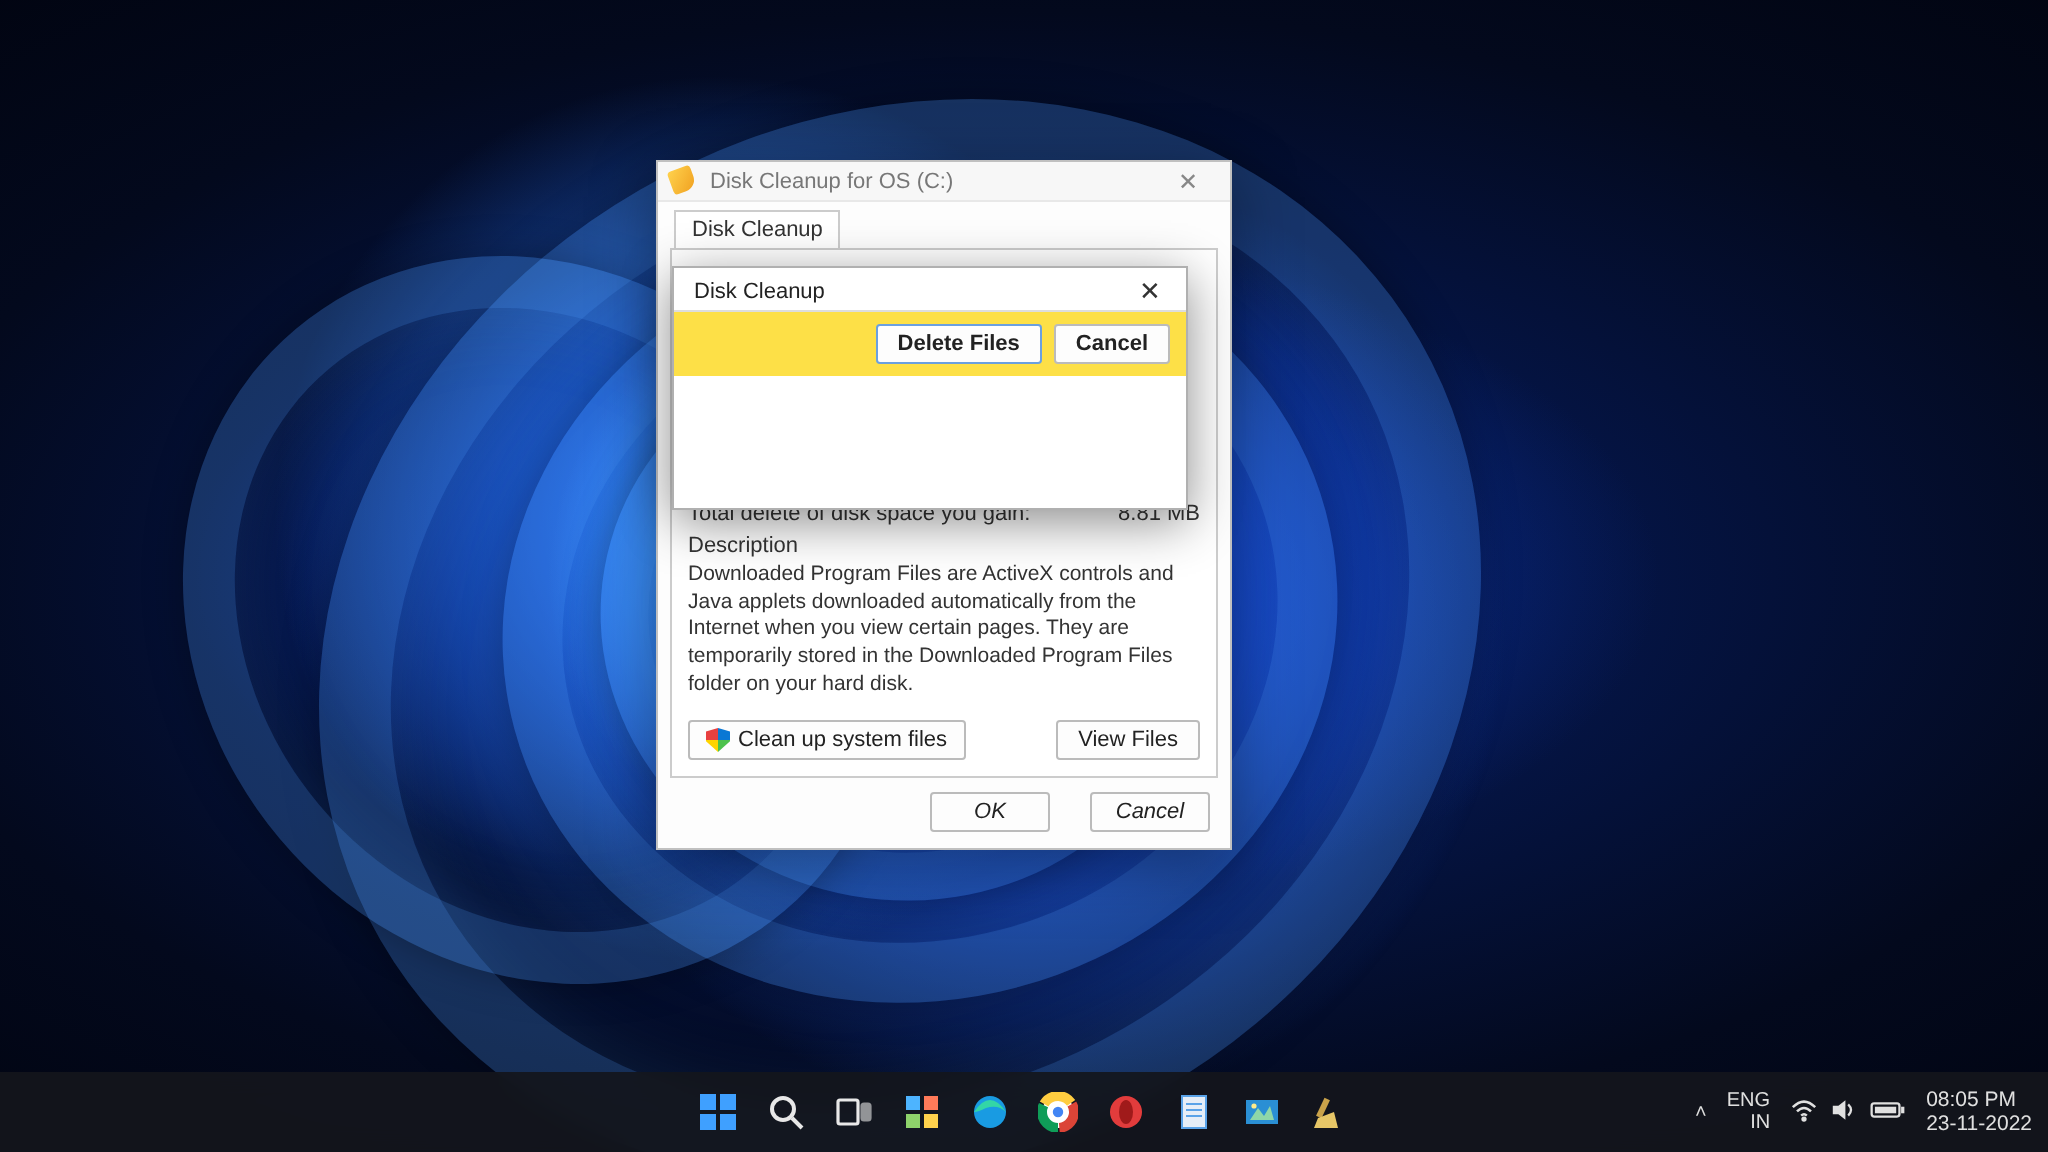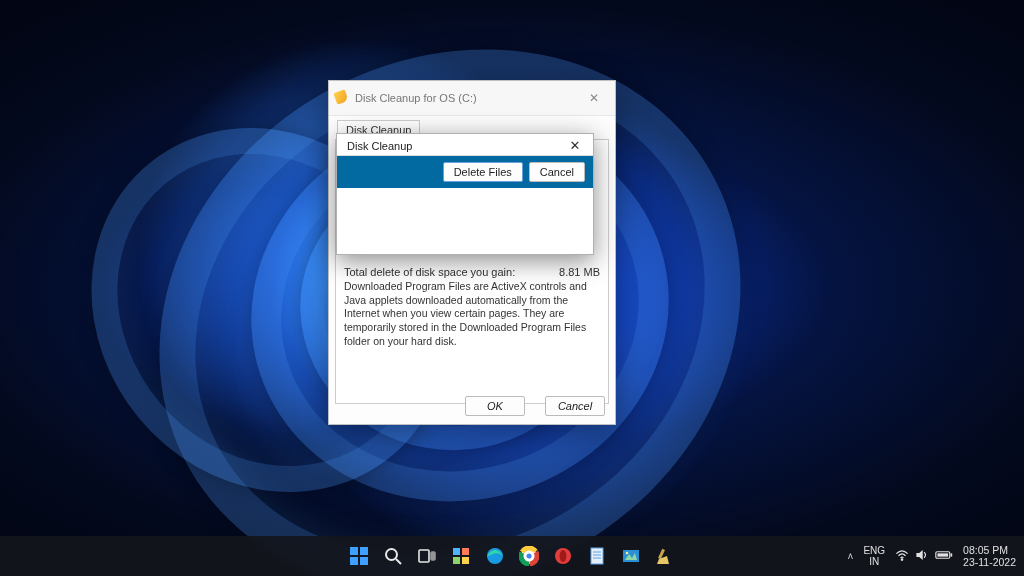--- a/index.html
+++ b/index.html
@@ -31,21 +31,21 @@
     position: absolute;
     left: 328px; top: 80px;
     width: 288px; height: 345px;
     background: #fdfdfd;
     border: 1px solid #c0c0c0;
     box-shadow: 0 8px 30px rgba(0,0,0,0.4);
     font-size: 11px;
     color: #222;
   }
   .titlebar {
-    height: 35px;
+    height: 20px;
     background: #f7f7f7;
     display: flex; align-items: center;
     padding: 0 6px;
     color: #777;
     font-size: 11px;
     border-bottom: 1px solid #e8e8e8;
   }
   .titlebar .icon { width: 14px; height: 14px; margin-right: 6px; position: relative; }
   .broom {
     width:12px;height:12px;
@@ -135,24 +135,24 @@
   }
   .dialog-close { width:24px; text-align:center; font-size:13px; color:#333; cursor:default;}
   .dialog-body {
     flex:1;
     padding: 6px 12px;
     color: #0a5cbf;
     font-size: 12px;
     line-height: 1.35;
   }
   .dialog-actions {
-    background:#0369a1;
+    background:#fde047;
     border-top:1px solid #ddd;
     padding:6px 8px;
-    display:flex; justify-content:flex-end; gap:6px;
+    display:flex; justify-content:flex-end; gap:6px;font-weight:bold;
   }
   .dialog-actions .btn { min-width:56px; }
 
   
   .taskbar {
     position:absolute; left:0; right:0; bottom:0;
     height: 40px;
     background: rgba(20,22,28,0.92);
     backdrop-filter: blur(6px);
     display:flex; align-items:center; justify-content:center;
@@ -166,21 +166,21 @@
     border-radius:4px;
     cursor:default;
   }
   .tb-icon svg { width:20px; height:20px; display:block;}
   .taskbar-right {
     position:absolute; right:8px; top:0; bottom:0;
     display:flex; align-items:center; gap:10px;
     color:#e0e0e0;
   }
   .chevron-up { font-size:10px; color:#ddd;}
-  .lang { line-height:1.1; font-size:10px; text-align:center;}
+  .lang { line-height:1.1; font-size:10px; text-align:right;}
   .sys-icons { display:flex; gap:6px; align-items:center;}
   .clock { line-height:1.15; font-size:10.5px; text-align:left;}
 </style>
 </head>
 <body>
 
 <div class="wallpaper">
   <div class="petal" style="left:250px;top:120px;width:420px;height:380px;transform:rotate(-15deg);border-width:30px;"></div>
   <div class="petal" style="left:300px;top:170px;width:300px;height:280px;transform:rotate(10deg);border-width:24px;"></div>
   <div class="petal" style="left:340px;top:210px;width:200px;height:190px;transform:rotate(30deg);border-width:18px;background:radial-gradient(circle at 35% 35%, rgba(150,210,255,0.5), rgba(20,60,180,0.2));"></div>
@@ -198,21 +198,29 @@
     <div class="close">✕</div>
   </div>
   <div class="tab-header">
     <span class="tab">Disk Cleanup</span>
   </div>
   <div class="inner-panel">
     <div class="total-line">
       <span>Total delete of disk space you gain:</span>
       <span>8.81 MB</span>
     </div>
+    <div class="desc-label">Description</div>
     <div class="desc-box">Downloaded Program Files are ActiveX controls and Java applets downloaded automatically from the Internet when you view certain pages. They are temporarily stored in the Downloaded Program Files folder on your hard disk.</div>
+    <div class="bottom-row">
+      <div class="shield-btn">
+        <span class="shield"></span>
+        <span>Clean up system files</span>
+      </div>
+      <div class="btn">View Files</div>
+    </div>
   </div>
   <div class="action-row">
     <div class="btn">OK</div>
     <div class="btn">Cancel</div>
   </div>
 </div>
 
 <div class="dialog">
   <div class="dialog-title">
     <span>Disk Cleanup</span>

